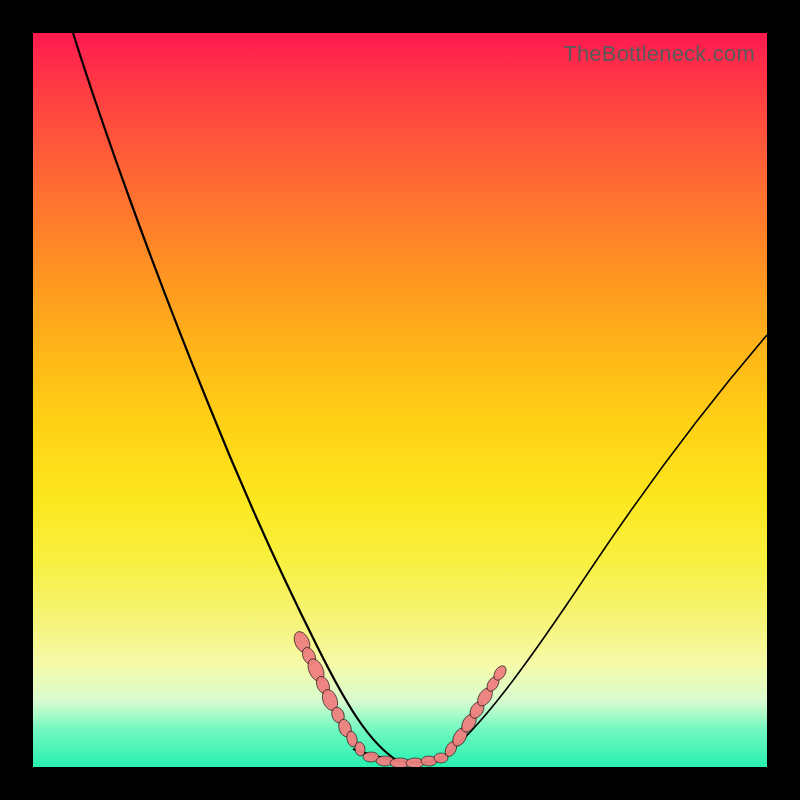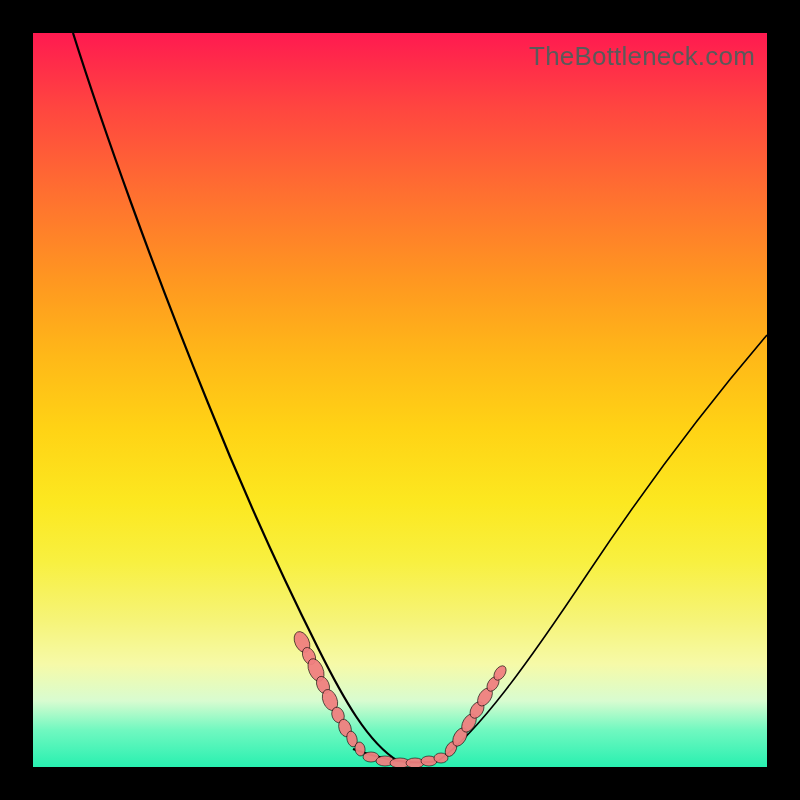--- a/index.html
+++ b/index.html
@@ -36,21 +36,21 @@
       #f6faa8 86%,
       #d8fcd0 91%,
       #70f8c0 95%,
       #28f0b0 100%);
   }
   .watermark {
     position: absolute;
     top: 8px;
     right: 12px;
     color: #5a5a5a;
-    font-size: 26px;
+    font-size: 22px;
     font-weight: 500;
     letter-spacing: 0.2px;
   }
   svg {
     position: absolute;
     left: 0; top: 0;
     width: 734px;
     height: 734px;
   }
   .curve {

